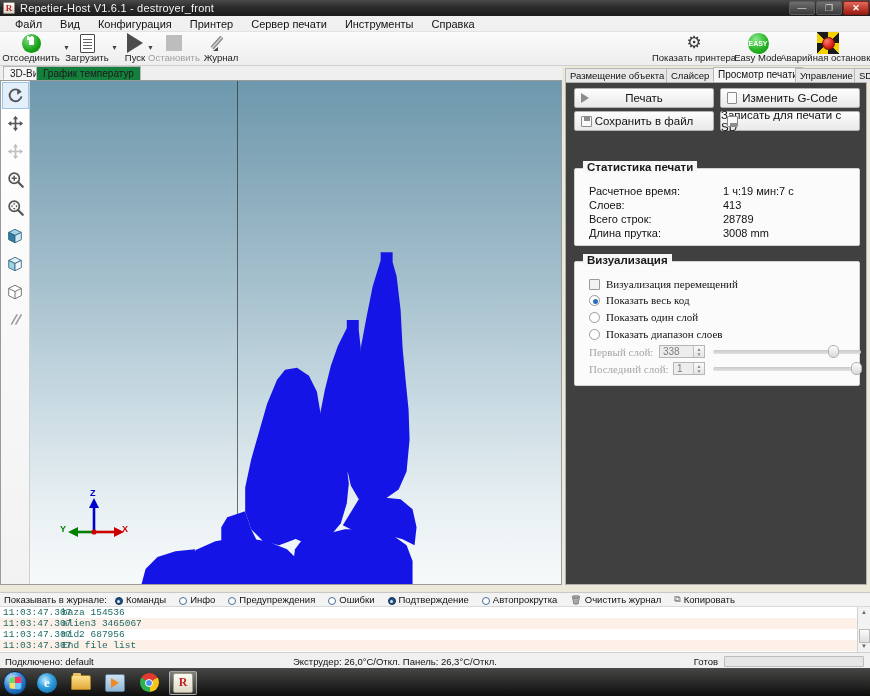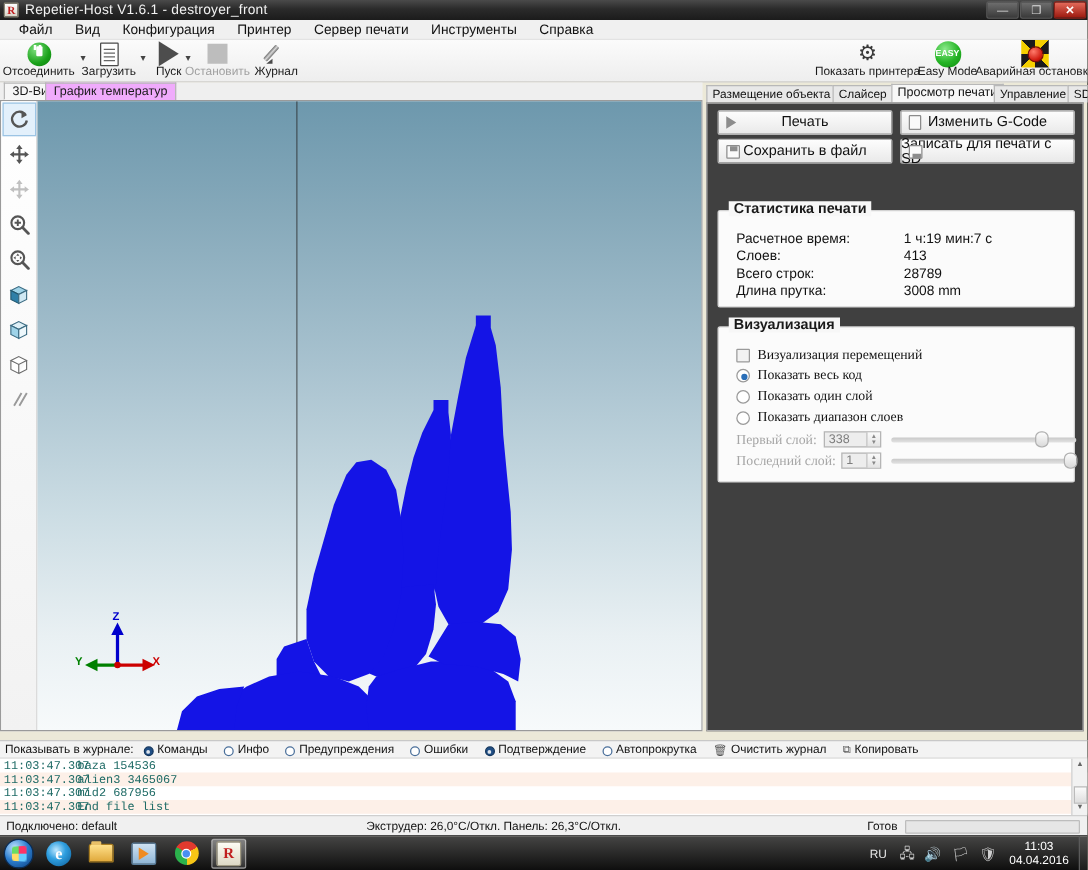--- a/index.html
+++ b/index.html
@@ -119,21 +119,21 @@
   .ico-estop i {
     display:block;width:13px;height:13px;border-radius:50%;
     background: radial-gradient(circle at 35% 30%, #ff7b6b, #d01b10 65%, #8a0d06);
     border:1px solid #7a0d06;
   }
 
   
   .lefttabs { position:absolute; left:0; top:66px; width:562px; height:14px; background:#efefef; }
   .ltab {
     position:absolute; top:0; height:14px; line-height:13px; font-size:10px;
-    padding: 0 6px; border:1px solid #b8b8b8; background:#f0abfc; color:#1a1a1a;
+    padding: 0 6px; border:1px solid #b8b8b8; background:#15803d; color:#1a1a1a;
     border-bottom:none;
   }
   .ltab.active { background:#f6f6f6; border-bottom:1px solid #f6f6f6; }
 
   
   .view3d {
     position:absolute; left:0; top:80px; width:562px; height:505px;
     border:1px solid #9a9a9a; background:#fff;
   }
   .view-toolbar {
@@ -659,27 +659,15 @@
     </div>
     <div class="tbi">
       <div class="chrome">
           <i></i>
         </div>
     </div>
     <div class="tbi active">
       <div class="repet">R</div>
     </div>
 
-    <div class="tray">
-      <span style="margin-right:6px;">RU</span>
-      <span class="ti">🖧</span>
-      <span class="ti">🔊</span>
-      <span class="ti">🏳</span>
-      <span class="ti">🛡</span>
-      <div class="clock">
-        <div>11:03</div>
-        <div>04.04.2016</div>
-      </div>
-      <div class="showdesk"></div>
-    </div>
   </div>
 
 </div>
 
 </body></html>

